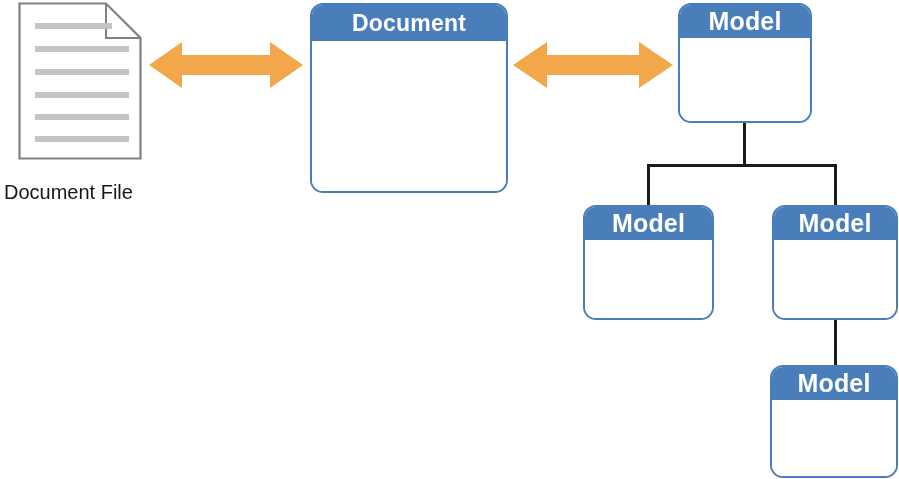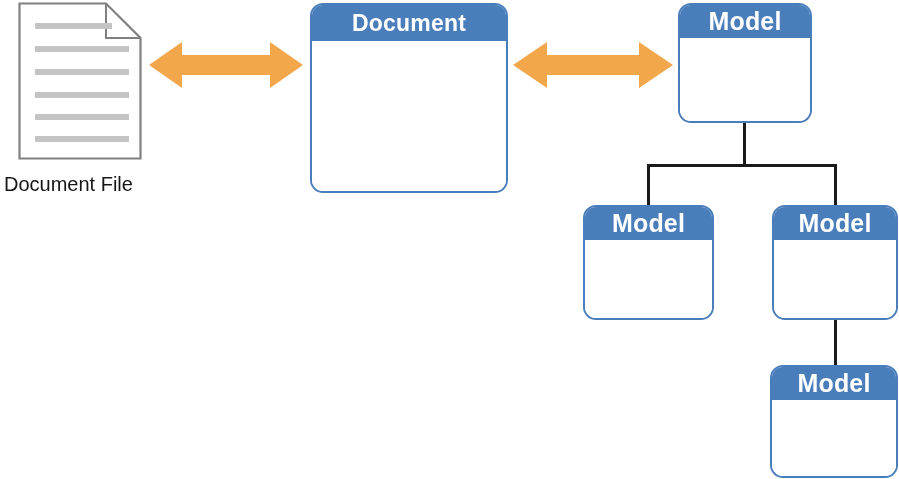--- a/index.html
+++ b/index.html
@@ -28,20 +28,21 @@
   .doc-icon svg { display: block; }
 
   .doc-label {
     position: absolute;
     color: #161616;
     font-size: 20px;
     font-weight: 400;
     line-height: 24px;
     white-space: nowrap;
     font-family: "Liberation Sans", sans-serif;
+    margin-top: 8px;
   }
 
   
   .arrow {
     position: absolute;
   }
   .arrow svg { display: block; }
 
   
   .node {

